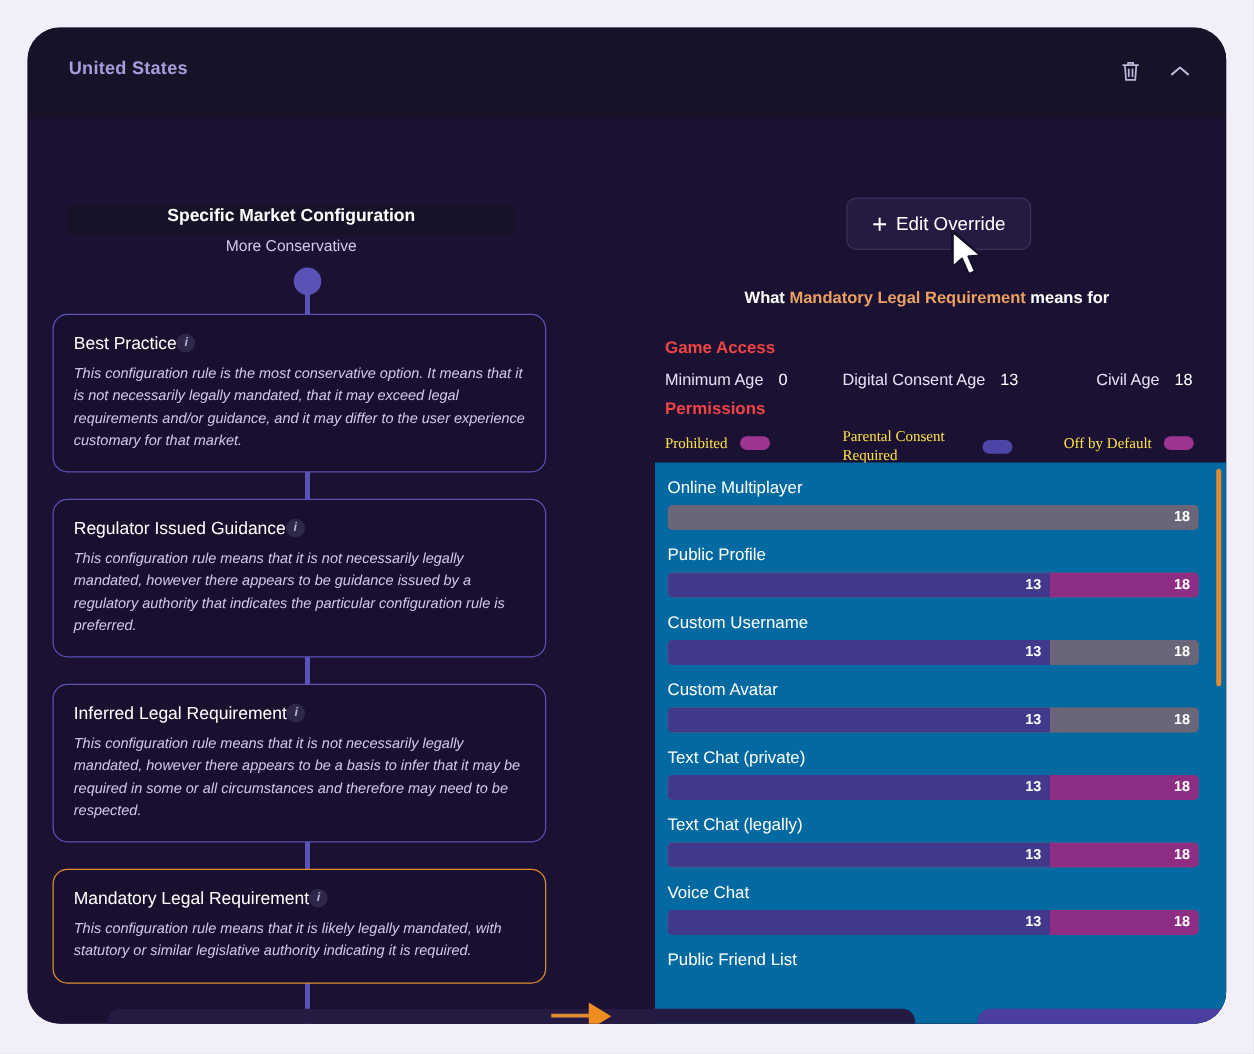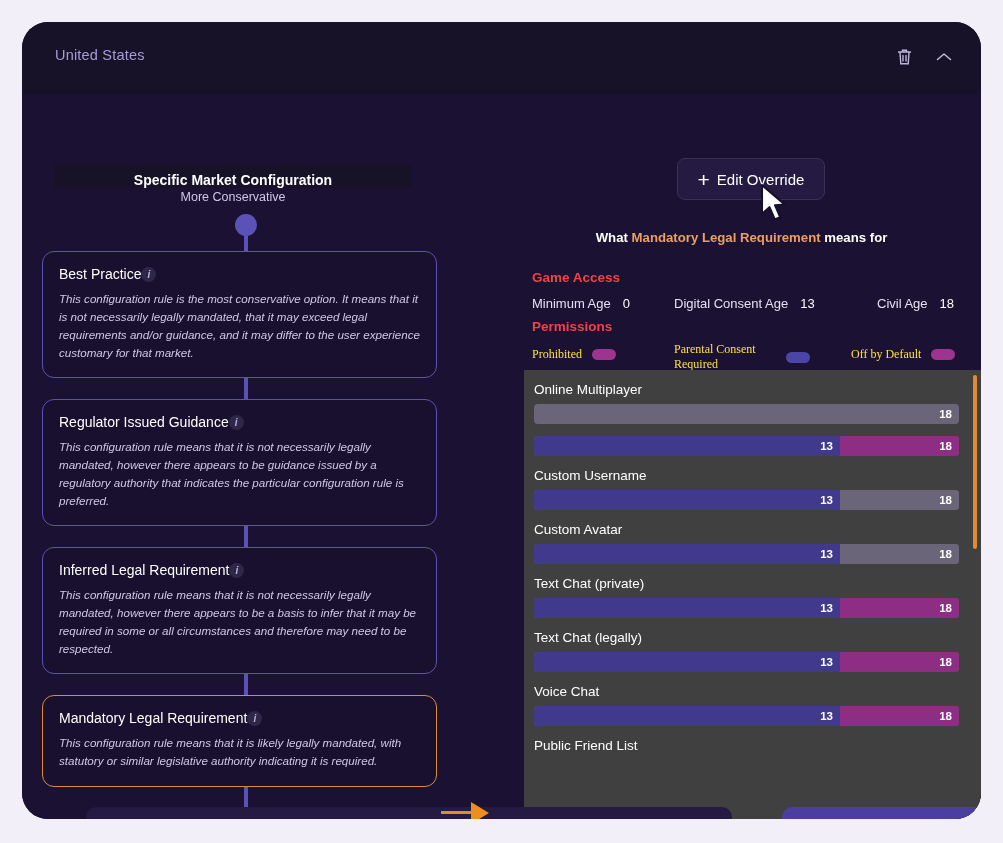--- a/index.html
+++ b/index.html
@@ -24,21 +24,21 @@
     border-radius: 26px;
     overflow: hidden;
   }
   .card-header {
     position: absolute; left: 0; top: 0;
     width: 959px; height: 72px;
     background: #171227;
   }
   .card-title {
     position: absolute; left: 33px; top: 25px;
-    font-size: 14.5px; font-weight: normal;
+    font-size: 14.5px; font-weight: bold;
     color: #a79ddc; letter-spacing: .2px;
   }
   .header-icons {
     position: absolute; right: 24px; top: 22px;
     display: flex; gap: 14px; align-items: center;
   }
   .hicon { width: 26px; height: 26px; display:flex; align-items:center; justify-content:center; cursor:pointer; }
   .hicon svg { display:block; }
 
   
@@ -49,21 +49,21 @@
   }
 
   
   .left-col {
     position: absolute; left: 0; top: 0; width: 480px; height: 725px;
   }
   .smc-bar {
     position: absolute; left: 32px; top: 70px;
     width: 358px; height: 24px;
     background: #171227;
-    display: flex; align-items: flex-end; justify-content: center;
+    display: flex; align-items: flex-start; justify-content: center;
   }
   .smc-bar span { font-size: 14px; font-weight: bold; color: #ffffff; }
   .more-cons {
     position: absolute; left: 32px; top: 96px; width: 358px;
     text-align: center; font-size: 12.5px; color: #cfc8e6;
   }
   .dot {
     position: absolute; left: 213px; top: 120px;
     width: 22px; height: 22px; border-radius: 50%;
     background: #5b52b8;
@@ -155,21 +155,21 @@
   .perm-item { position: absolute; display: flex; align-items: center; gap: 10px; }
   .perm-item .ptxt { font-size: 12px; color: #fde047; line-height: 1.25; font-family: Liberation Serif, serif; }
   .pill { width: 24px; height: 11px; border-radius: 6px; flex: none; }
   .pill.magenta { background: #9c3490; }
   .pill.blue { background: #4b45a8; }
 
   
   .list-panel {
     position: absolute; left: 22px; top: 276px;
     width: 457px; height: 449px;
-    background: #404040;
+    background: #0369a1;
     overflow: hidden;
   }
   .list-inner { position: absolute; left: 0; top: 0; width: 457px; }
   .perm-block { position: relative; margin: 0 0 0 0; padding: 12px 22px 0 10px; }
   .perm-label { font-size: 13.5px; color: #ffffff; margin-bottom: 7px; }
   .bar {
     position: relative; height: 20px; border-radius: 4px;
     background: #6a6578; overflow: hidden; display: flex;
   }
   .seg {
@@ -315,20 +315,21 @@
 
         <div class="list-panel">
           <div class="list-inner" id="perm-list">
               <div class="perm-block">
                 <div class="perm-label">Online Multiplayer</div>
                 <div class="bar">
                   <div class="seg grey" style="width: 100%;">18</div>
                 </div>
               </div>
               <div class="perm-block">
+                <div class="perm-label">Public Profile</div>
                 <div class="bar">
                   <div class="seg indigo" style="width: 72%;">13</div>
                   <div class="seg mag" style="width: 28%;">18</div>
                 </div>
               </div>
               <div class="perm-block">
                 <div class="perm-label">Custom Username</div>
                 <div class="bar">
                   <div class="seg indigo" style="width: 72%;">13</div>
                   <div class="seg grey" style="width: 28%;">18</div>

